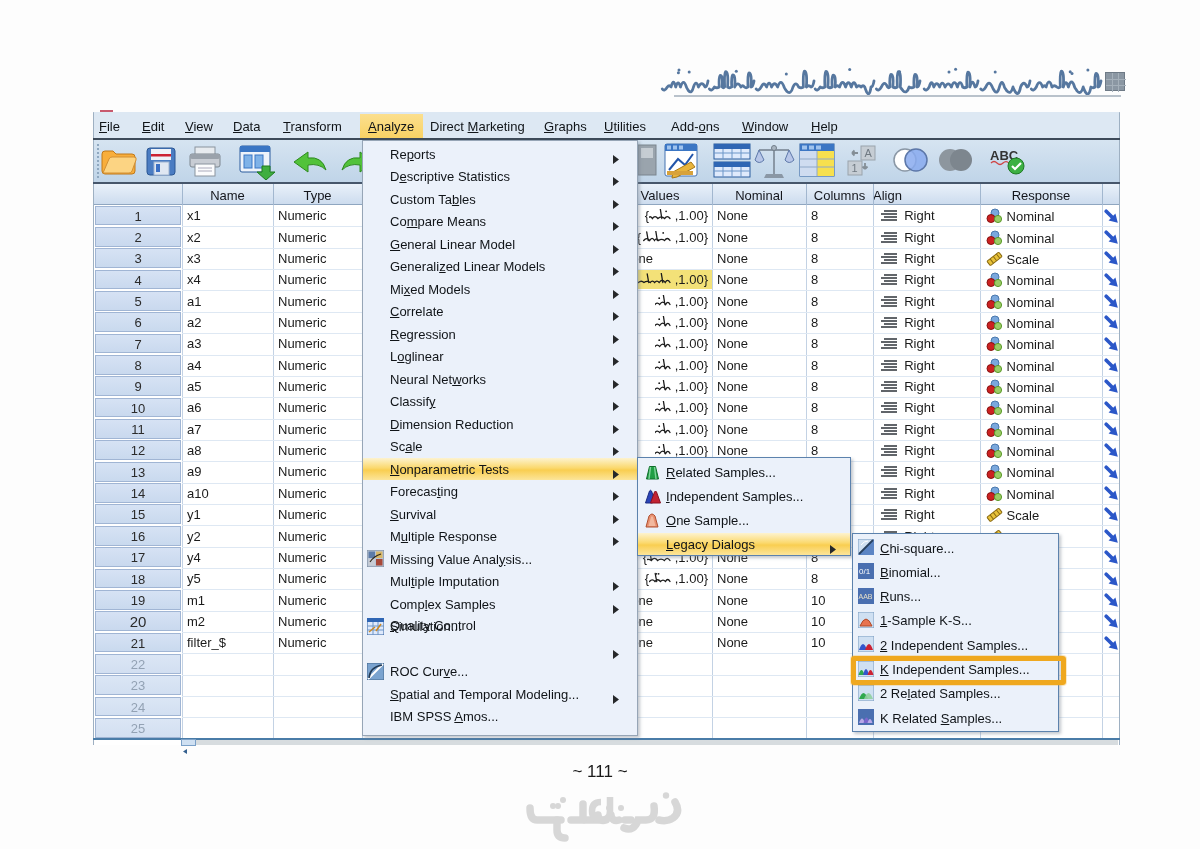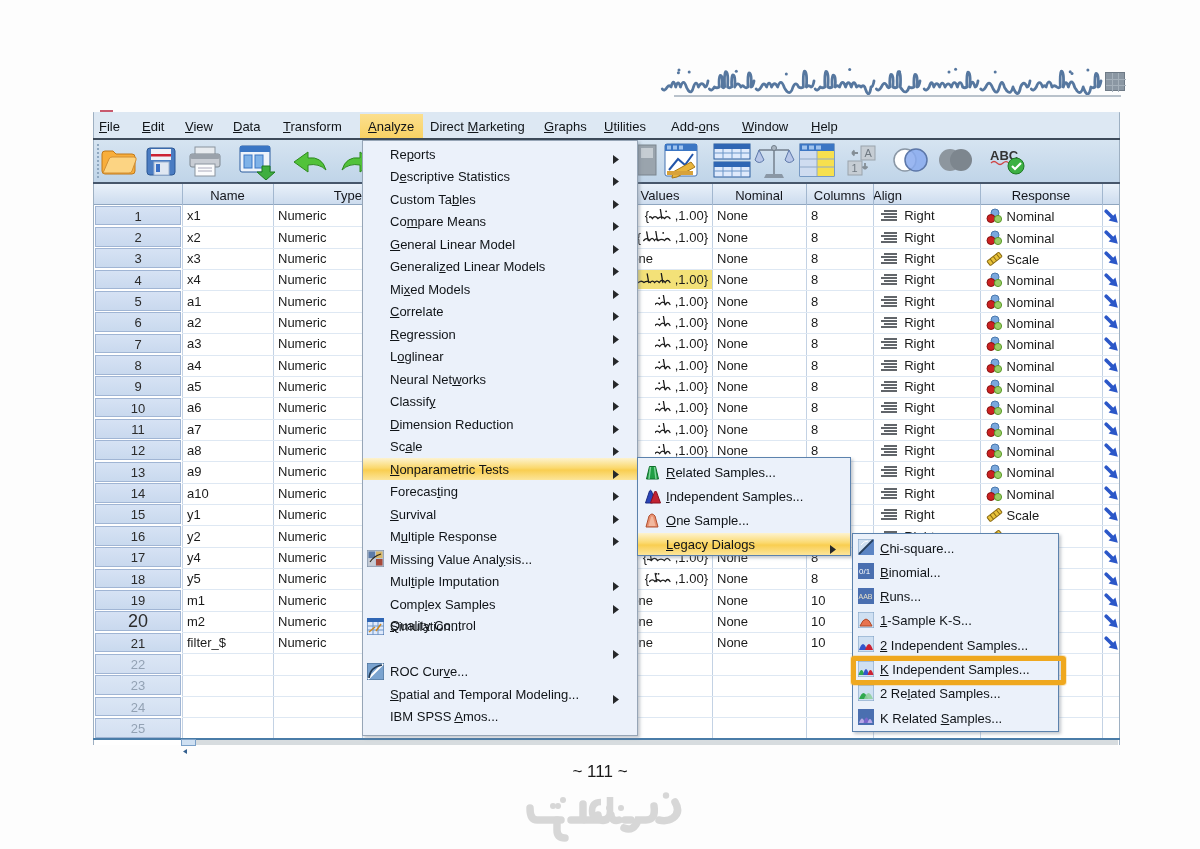--- a/index.html
+++ b/index.html
@@ -174,21 +174,21 @@
 
 <g transform="translate(352,4)">
 <text x="0" y="14" font-size="13" font-weight="bold" fill="#333" font-family="Liberation Sans">ABC</text>
 <path d="M1 17 q3 -3 6 0 t6 0 t6 0 t6 0" stroke="#d04444" stroke-width="1.2" fill="none"></path>
 <circle cx="26" cy="20" r="8" fill="#3cb043" stroke="#1e7a24"></circle>
 <path d="M22 20 l3 3 l6 -6" stroke="#fff" stroke-width="2.2" fill="none"></path>
       </g>
 </svg>
 <div class="abs" style="left:94px;top:184px;width:1025px;height:21px;background:linear-gradient(#e9f1fa,#cddcee);border-bottom:1px solid #8fa6c0"></div>
     <div class="abs hdrtxt" style="left:182px;top:188px;width:91px;text-align:center">Name</div>
-    <div class="abs hdrtxt" style="left:273px;top:188px;width:89px;text-align:right">Type</div>
+    <div class="abs hdrtxt" style="left:273px;top:188px;width:89px;text-align:center">Type</div>
     <div class="abs hdrtxt" style="left:608px;top:188px;width:104px;text-align:center">Values</div>
     <div class="abs hdrtxt" style="left:712px;top:188px;width:94px;text-align:center">Nominal</div>
     <div class="abs hdrtxt" style="left:806px;top:188px;width:67px;text-align:center">Columns</div>
     <div class="abs hdrtxt" style="left:873px;top:188px;width:107px;">Align</div>
     <div class="abs hdrtxt" style="left:980px;top:188px;width:122px;text-align:center">Response</div>
     <div class="abs" style="left:182px;top:184px;width:1px;height:21px;background:#a2b7cf"></div>
     <div class="abs" style="left:273px;top:184px;width:1px;height:21px;background:#a2b7cf"></div>
     <div class="abs" style="left:362px;top:184px;width:1px;height:21px;background:#a2b7cf"></div>
     <div class="abs" style="left:712px;top:184px;width:1px;height:21px;background:#a2b7cf"></div>
     <div class="abs" style="left:806px;top:184px;width:1px;height:21px;background:#a2b7cf"></div>
@@ -241,21 +241,21 @@
     <div class="abs" style="left:95px;top:397.6px;width:86px;height:19.9px;background:linear-gradient(#d6e2f4,#c9d9ee);border:1px solid #a0b5d4;font-size:13px;color:#2b2b2b;text-align:center;line-height:19px">10</div>
     <div class="abs" style="left:95px;top:419.0px;width:86px;height:19.9px;background:linear-gradient(#d6e2f4,#c9d9ee);border:1px solid #a0b5d4;font-size:13px;color:#2b2b2b;text-align:center;line-height:19px">11</div>
     <div class="abs" style="left:95px;top:440.4px;width:86px;height:19.9px;background:linear-gradient(#d6e2f4,#c9d9ee);border:1px solid #a0b5d4;font-size:13px;color:#2b2b2b;text-align:center;line-height:19px">12</div>
     <div class="abs" style="left:95px;top:461.7px;width:86px;height:19.9px;background:linear-gradient(#d6e2f4,#c9d9ee);border:1px solid #a0b5d4;font-size:13px;color:#2b2b2b;text-align:center;line-height:19px">13</div>
     <div class="abs" style="left:95px;top:483.1px;width:86px;height:19.9px;background:linear-gradient(#d6e2f4,#c9d9ee);border:1px solid #a0b5d4;font-size:13px;color:#2b2b2b;text-align:center;line-height:19px">14</div>
     <div class="abs" style="left:95px;top:504.4px;width:86px;height:19.9px;background:linear-gradient(#d6e2f4,#c9d9ee);border:1px solid #a0b5d4;font-size:13px;color:#2b2b2b;text-align:center;line-height:19px">15</div>
     <div class="abs" style="left:95px;top:525.8px;width:86px;height:19.9px;background:linear-gradient(#d6e2f4,#c9d9ee);border:1px solid #a0b5d4;font-size:13px;color:#2b2b2b;text-align:center;line-height:19px">16</div>
     <div class="abs" style="left:95px;top:547.1px;width:86px;height:19.9px;background:linear-gradient(#d6e2f4,#c9d9ee);border:1px solid #a0b5d4;font-size:13px;color:#2b2b2b;text-align:center;line-height:19px">17</div>
     <div class="abs" style="left:95px;top:568.5px;width:86px;height:19.9px;background:linear-gradient(#d6e2f4,#c9d9ee);border:1px solid #a0b5d4;font-size:13px;color:#2b2b2b;text-align:center;line-height:19px">18</div>
     <div class="abs" style="left:95px;top:589.8px;width:86px;height:19.9px;background:linear-gradient(#d6e2f4,#c9d9ee);border:1px solid #a0b5d4;font-size:13px;color:#2b2b2b;text-align:center;line-height:19px">19</div>
-    <div class="abs" style="left:95px;top:611.2px;width:86px;height:19.9px;background:linear-gradient(#d6e2f4,#c9d9ee);border:1px solid #a0b5d4;font-size:18px;color:#2b2b2b;text-align:center;line-height:19px">20</div>
+    <div class="abs" style="left:95px;top:611.2px;width:86px;height:19.9px;background:linear-gradient(#d6e2f4,#c9d9ee);border:1px solid #a0b5d4;font-size:15px;color:#2b2b2b;text-align:center;line-height:19px">20</div>
     <div class="abs" style="left:95px;top:632.5px;width:86px;height:19.9px;background:linear-gradient(#d6e2f4,#c9d9ee);border:1px solid #a0b5d4;font-size:13px;color:#2b2b2b;text-align:center;line-height:19px">21</div>
     <div class="abs" style="left:95px;top:653.9px;width:86px;height:19.9px;background:linear-gradient(#dbe6f5,#d2dff1);border:1px solid #a0b5d4;font-size:13px;color:#93a2b4;text-align:center;line-height:19px">22</div>
     <div class="abs" style="left:95px;top:675.2px;width:86px;height:19.9px;background:linear-gradient(#dbe6f5,#d2dff1);border:1px solid #a0b5d4;font-size:13px;color:#93a2b4;text-align:center;line-height:19px">23</div>
     <div class="abs" style="left:95px;top:696.5px;width:86px;height:19.9px;background:linear-gradient(#dbe6f5,#d2dff1);border:1px solid #a0b5d4;font-size:13px;color:#93a2b4;text-align:center;line-height:19px">24</div>
     <div class="abs" style="left:95px;top:717.9px;width:86px;height:19.9px;background:linear-gradient(#dbe6f5,#d2dff1);border:1px solid #a0b5d4;font-size:13px;color:#93a2b4;text-align:center;line-height:19px">25</div>
     <div class="abs t13" style="left:187px;top:208.2px">x1</div>
     <div class="abs t13" style="left:278px;top:208.2px">Numeric</div>
     <div class="abs t13" style="left:187px;top:229.5px">x2</div>
     <div class="abs t13" style="left:278px;top:229.5px">Numeric</div>
     <div class="abs t13" style="left:187px;top:250.9px">x3</div>

